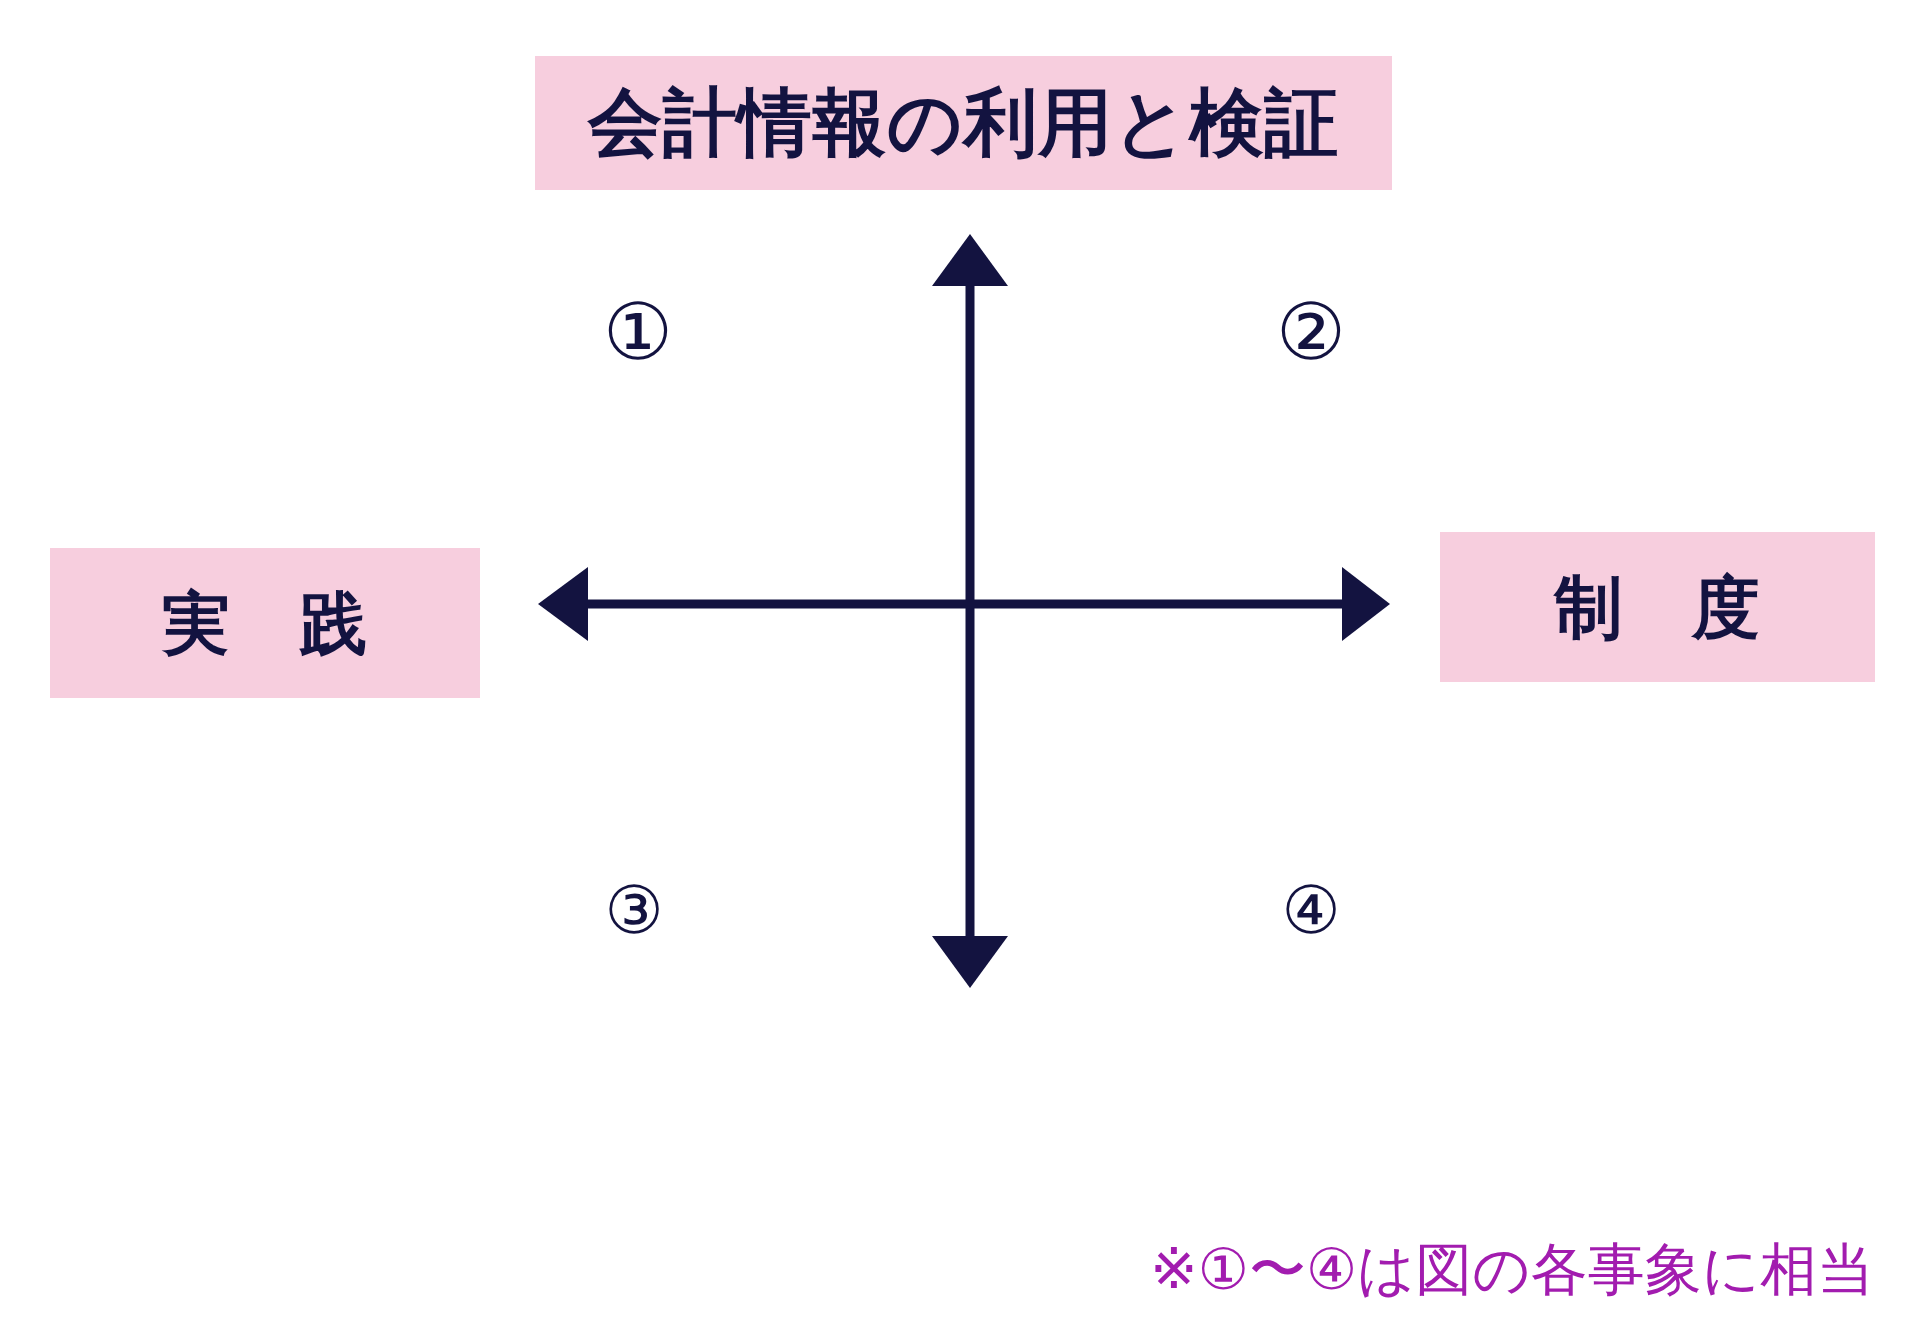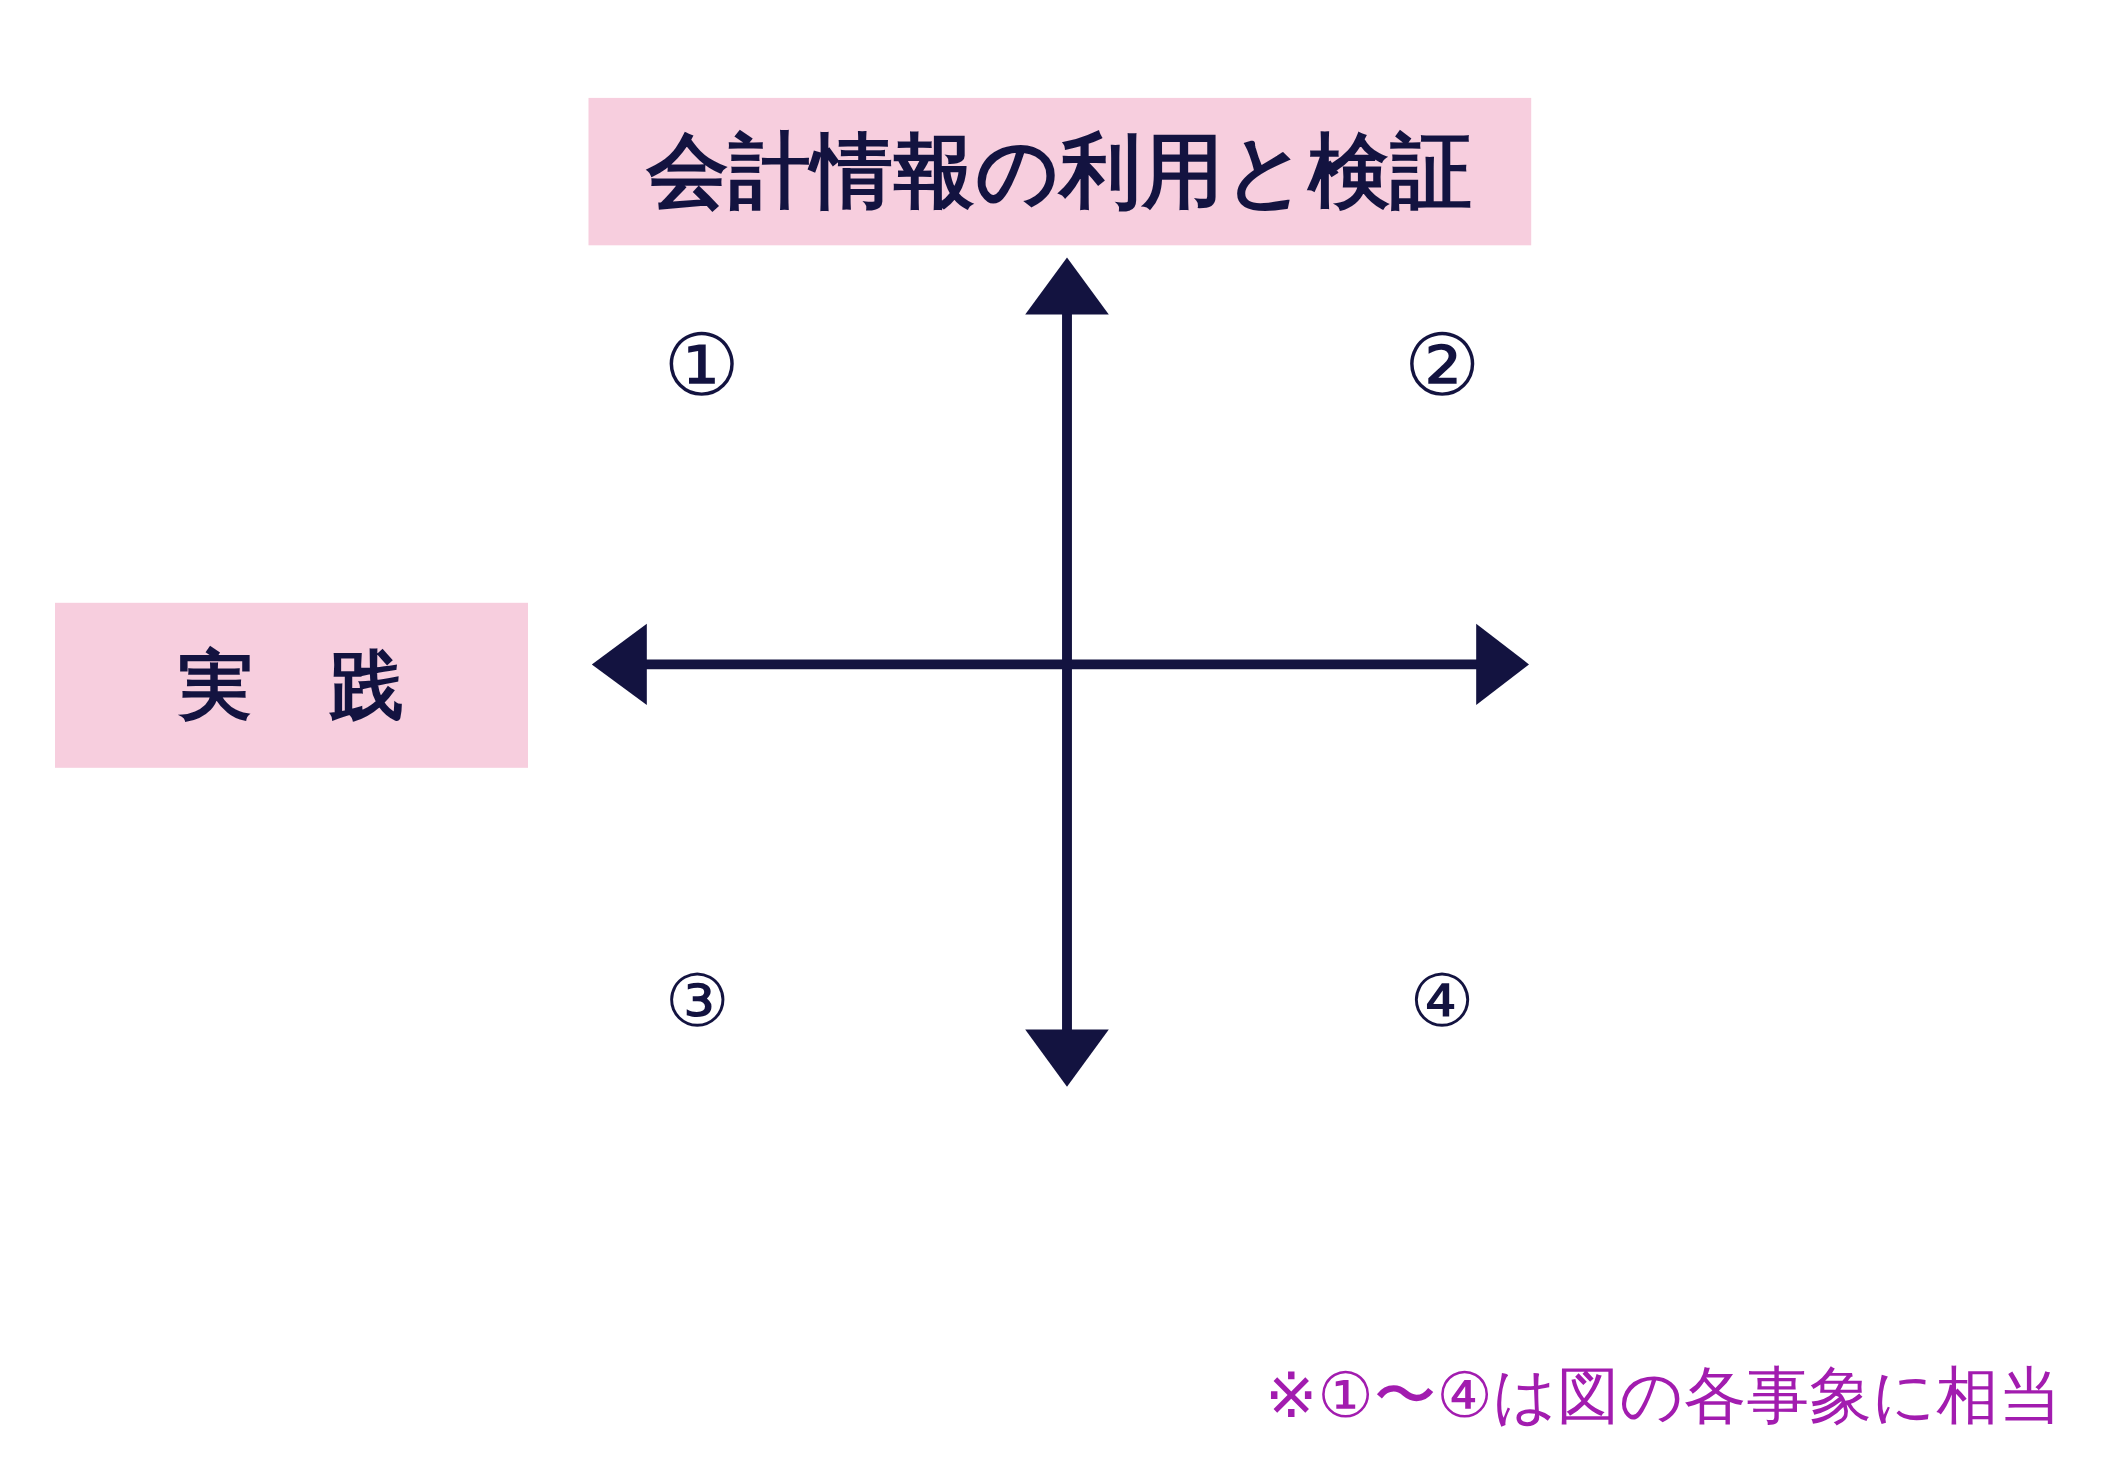--- a/index.html
+++ b/index.html
@@ -39,21 +39,20 @@
     white-space: pre;
     display: block;
   }
 
   #box-top {
     left: 535px;
     top: 56px;
     width: 857px;
     height: 134px;
     font-size: 74px;
-    margin-top: 33px;
   }
 
   #box-bottom {
     left: 535px;
     top: 1010px;
     width: 857px;
     height: 147px;
     font-size: 74px;
   }
 
@@ -135,20 +134,23 @@
 
   <div class="axis-box" id="box-top">
     <span class="axis-box-label">会計情報の利用と検証</span>
   </div>
 
 
   <div class="axis-box" id="box-left">
     <span class="axis-box-label">実　践</span>
   </div>
 
+  <div class="axis-box" id="box-right">
+    <span class="axis-box-label">制　度</span>
+  </div>
 
   <div class="quadrant-marker" id="marker-1">①</div>
 
   <div class="quadrant-marker" id="marker-2">②</div>
 
   <div class="quadrant-marker" id="marker-3">③</div>
 
   <div class="quadrant-marker" id="marker-4">④</div>
 
   <div id="footnote">※①〜④は図の各事象に相当</div>

